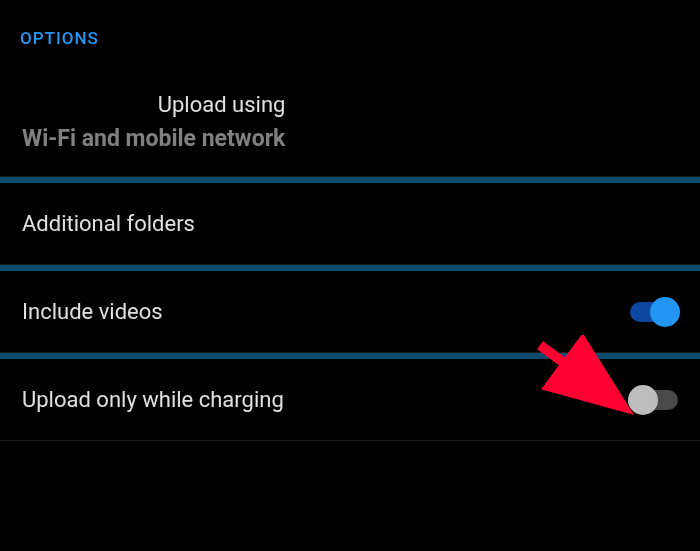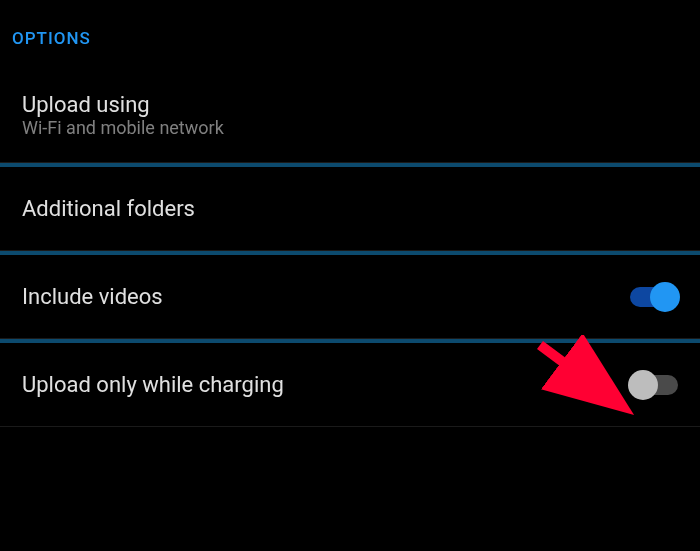--- a/index.html
+++ b/index.html
@@ -13,53 +13,54 @@
       background: #000000;
       font-family: -apple-system, BlinkMacSystemFont, 'Segoe UI', Roboto, sans-serif;
       overflow: hidden;
       position: relative;
     }
     .section-header {
       color: #2196f3;
       font-size: 17px;
       font-weight: 500;
       letter-spacing: 1px;
-      padding: 28px 22px 20px 12px;
+      padding: 28px 22px 20px 20px;
     }
     .settings-list {
       display: flex;
       flex-direction: column;
     }
     .settings-row {
       display: flex;
       align-items: center;
       justify-content: space-between;
       padding: 24px 22px;
       border-bottom: 1px solid #1a1a1a;
-      border-top: 4px solid #0c4a6e;
+      border-top: 6px solid #0c4a6e;
       cursor: pointer;
       min-height: 88px;
     }
     .settings-row:first-child {
       border-top: none;
     }
     .row-text {
       display: flex;
       flex-direction: column;
-      gap: 0;
+      gap: 8px;
+      text-align: right;
     }
     .row-title {
       color: #e0e0e0;
       font-size: 22px;
       font-weight: 400;
     }
     .row-subtitle {
       color: #808080;
-      font-size: 18px;
-      font-weight: 400;
+      font-size: 23px;
+      font-weight: 700;
     }
     .toggle {
       position: relative;
       width: 48px;
       height: 20px;
       border-radius: 10px;
       flex-shrink: 0;
     }
     .toggle-off {
       background: #4a4a4a;

